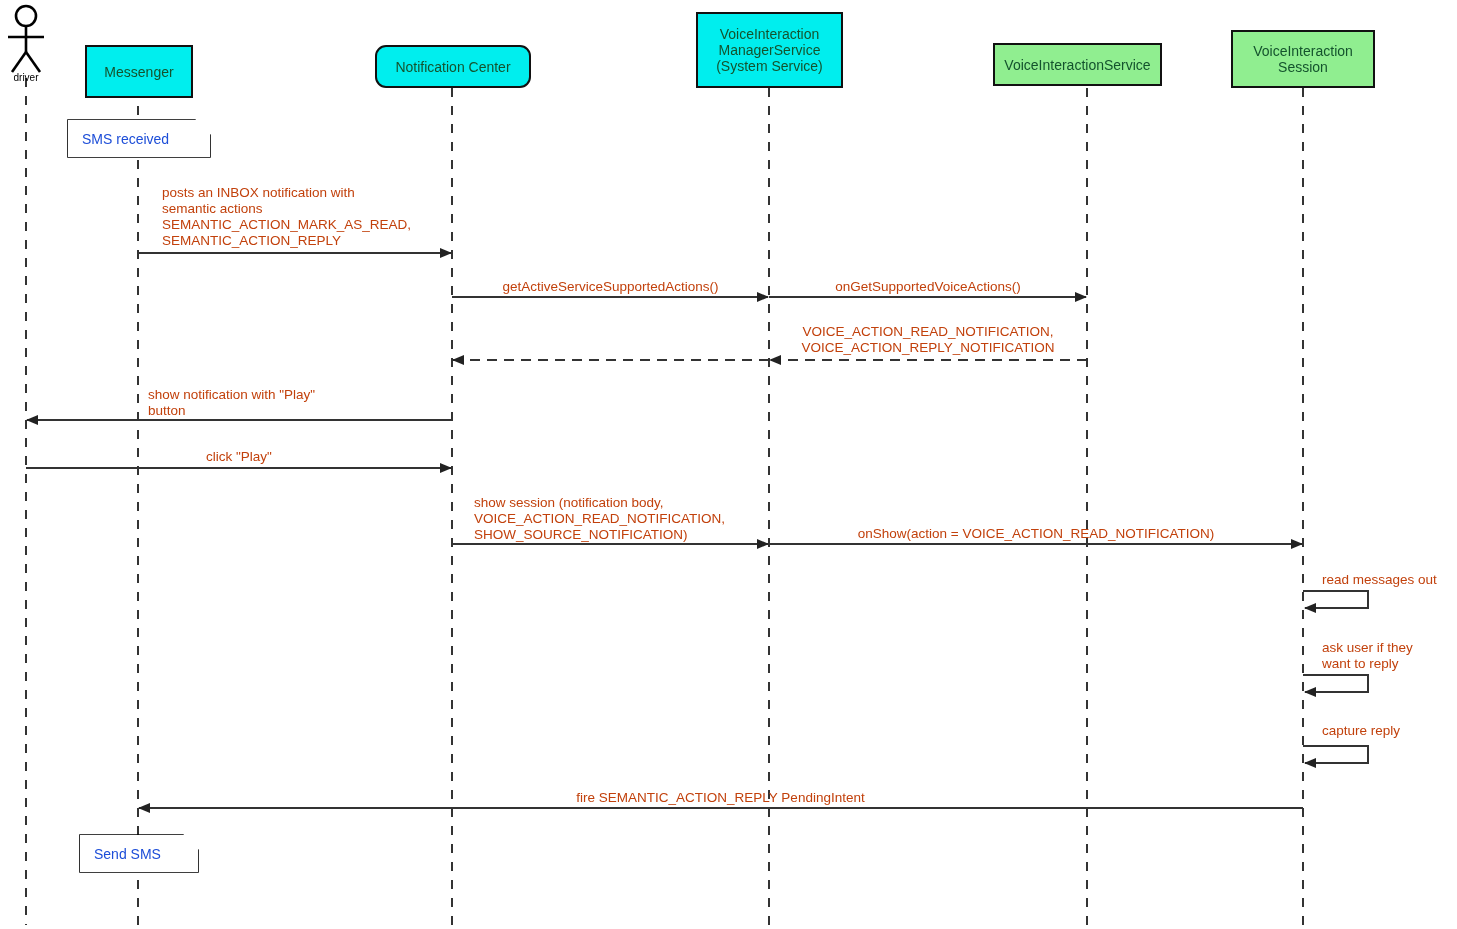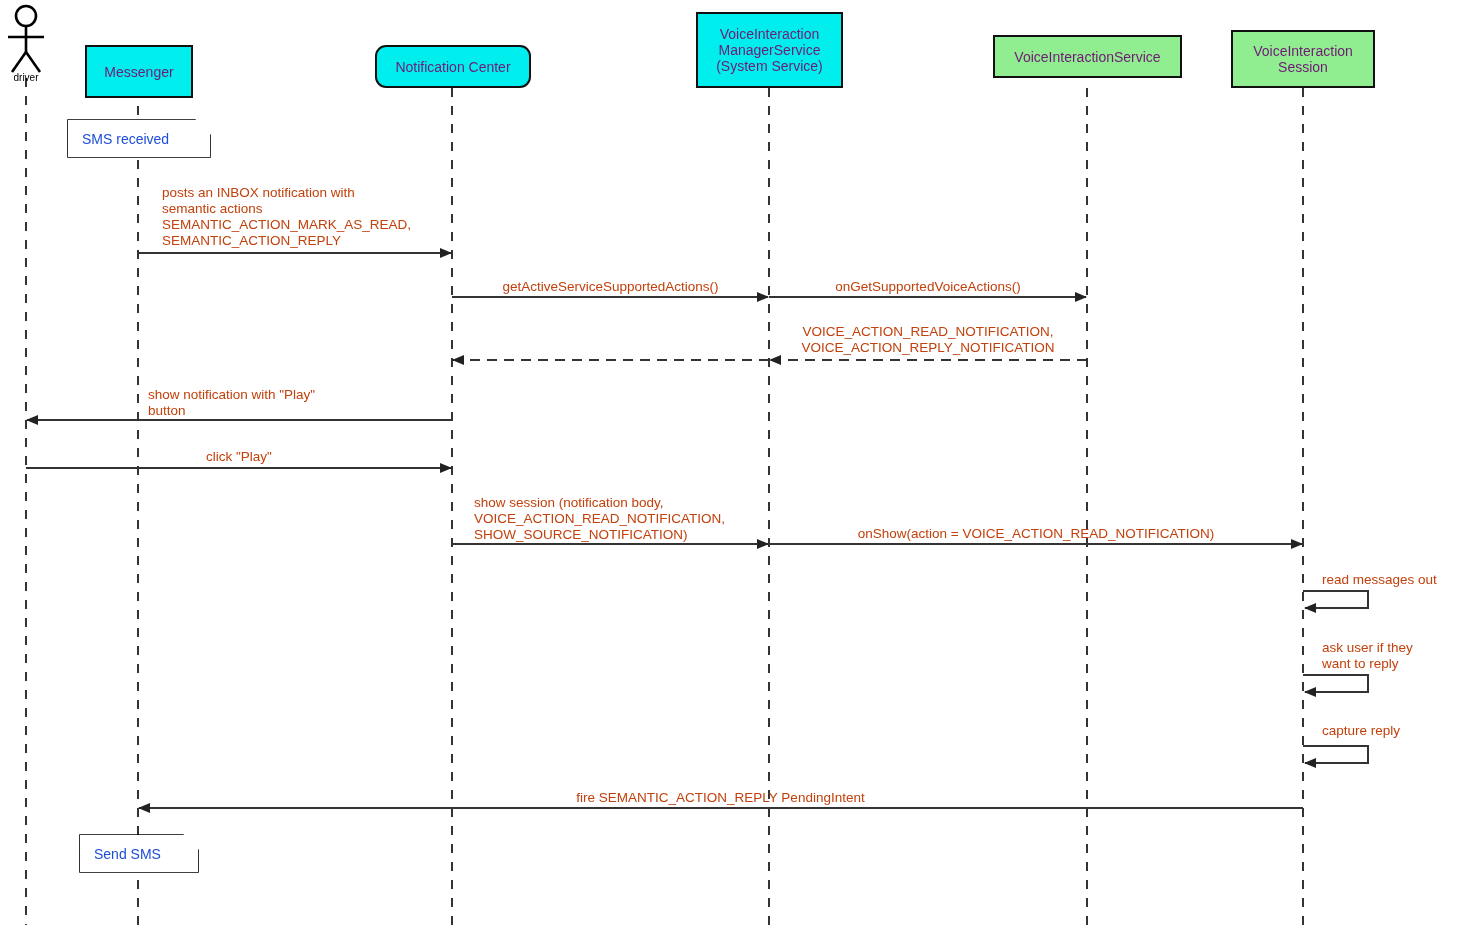--- a/index.html
+++ b/index.html
@@ -29,21 +29,21 @@
     position: absolute;
     box-sizing: border-box;
     border: 2px solid #111111;
     display: flex;
     align-items: center;
     justify-content: center;
     text-align: center;
     font-size: 14px;
     line-height: 16px;
     letter-spacing: 0px;
-    color: #701a75;
+    color: #14532d;
     padding: 3px 8px;
   }
   .participant .plabel { white-space: pre-line; }
   .note {
     position: absolute;
     box-sizing: border-box;
     background: #ffffff;
     font-size: 14px;
     color: #1d4ed8;
     display: flex;
@@ -127,21 +127,21 @@
         <span class="plabel">Messenger</span>
       </div>
       <div class="participant" style="left: 375px; top: 45px; width: 156px; height: 43px; background: rgb(0, 238, 238); border-radius: 11px;">
         <span class="plabel">Notification Center</span>
       </div>
       <div class="participant" style="left: 696px; top: 12px; width: 147px; height: 76px; background: rgb(0, 238, 238);">
         <span class="plabel">VoiceInteraction
 ManagerService
 (System Service)</span>
       </div>
-      <div class="participant" style="left: 993px; top: 35px; width: 189px; height: 43px; background: rgb(144, 238, 144);">
+      <div class="participant" style="left: 993px; top: 43px; width: 169px; height: 43px; background: rgb(144, 238, 144);">
         <span class="plabel">VoiceInteractionService</span>
       </div>
       <div class="participant" style="left: 1231px; top: 30px; width: 144px; height: 58px; background: rgb(144, 238, 144);">
         <span class="plabel">VoiceInteraction
 Session</span>
       </div>
     </div>
   <div id="notetexts">
       <div class="note" style="left: 68px; top: 120px; width: 142px; height: 37px;">SMS received</div>
       <div class="note" style="left: 80px; top: 835px; width: 118px; height: 37px;">Send SMS</div>

